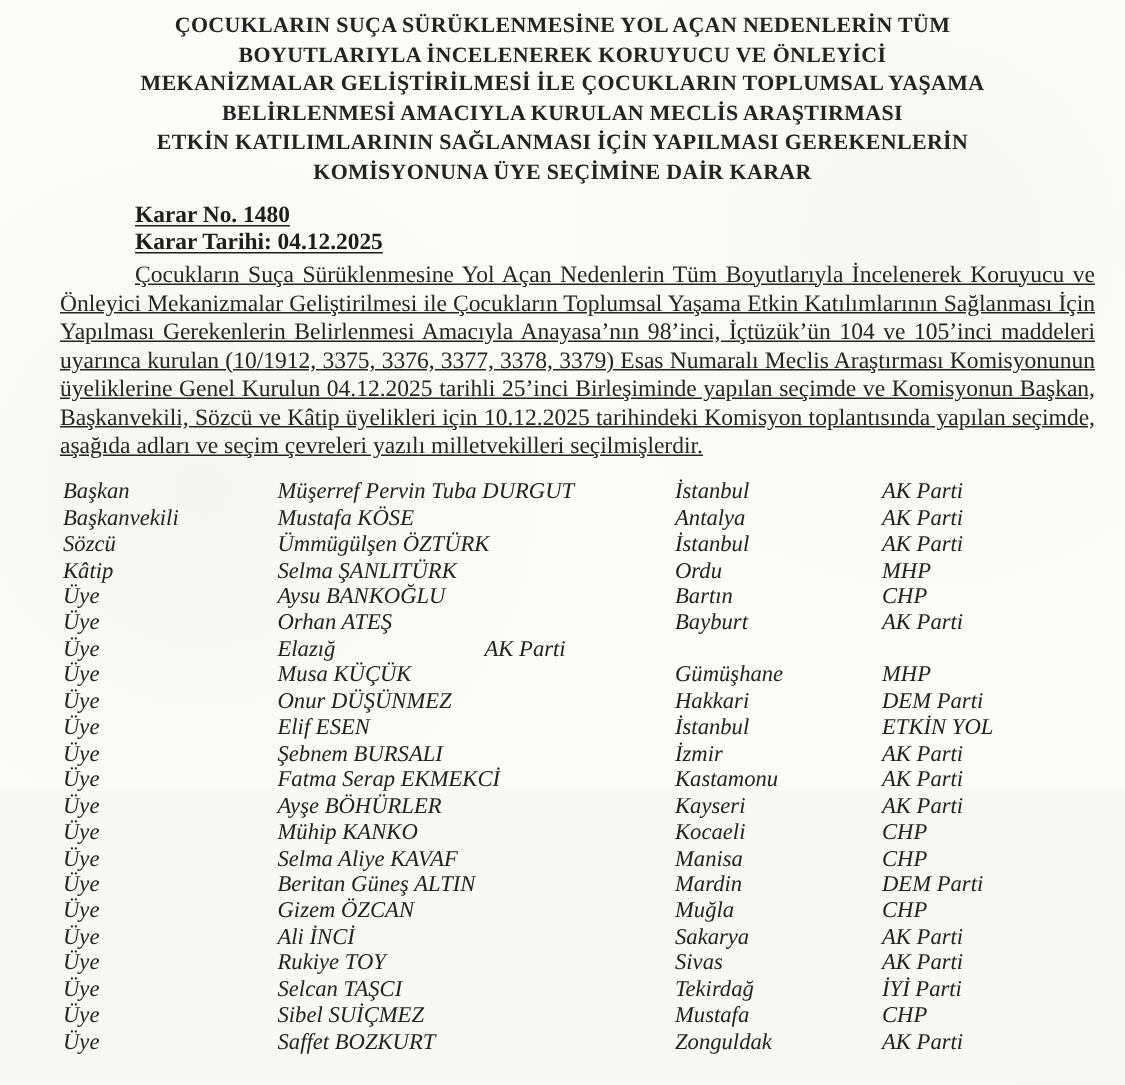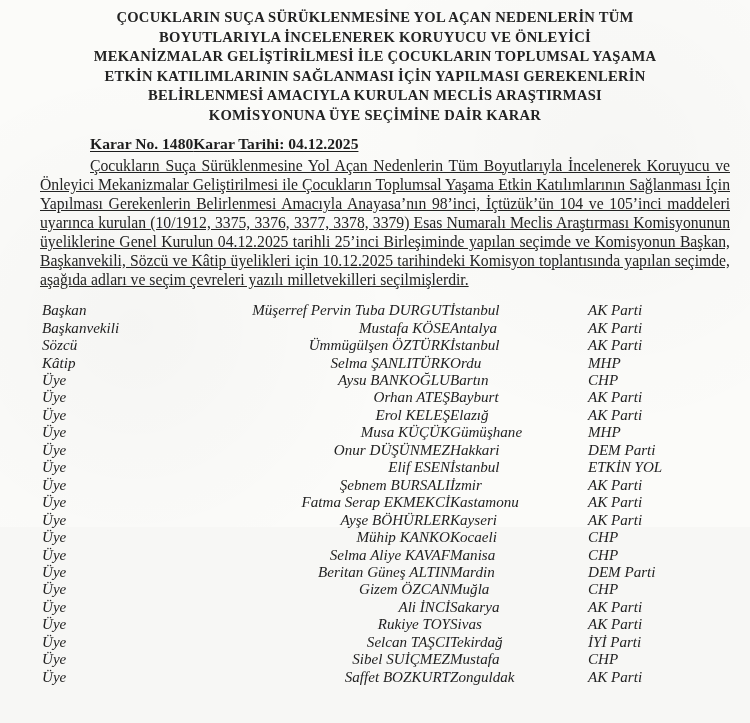--- a/index.html
+++ b/index.html
@@ -31,25 +31,26 @@
     font-size: 14.6px;
     line-height: 19.6px;
     letter-spacing: 0.25px;
     color: #232323;
   }
   .title-line {
     white-space: nowrap;
   }
   .decision-row {
     display: flex;
-    justify-content: flex-start;
+    justify-content: space-between;
     margin: 9px 20px 0 90px;
     font-weight: 700;
     font-size: 15.6px;
     color: #1d1d1d;
+    flex-direction: column;
   }
   .decision-row .underlined {
     text-decoration: underline;
     text-underline-offset: 2px;
   }
   .body-paragraph {
     margin: 3px 20px 0 40px;
     text-align: justify;
     text-indent: 50px;
     font-size: 15.7px;
@@ -62,35 +63,35 @@
     font-size: 15.1px;
     color: #222;
   }
   .member-row {
     display: flex;
     line-height: 17.45px;
     white-space: nowrap;
     font-style: italic;
   }
   .col-role     { width: 143px; flex: 0 0 143px; }
-  .col-name     { width: 265px; flex: 0 0 265px; text-align: right; }
+  .col-name     { width: 265px; flex: 0 0 265px; }
   .col-province { width: 138px; flex: 0 0 138px; }
   .col-party    { flex: 1; }
 </style>
 </head>
 <body>
 
 <div class="page">
 
   <div class="title-block">
     <div class="title-line">ÇOCUKLARIN SUÇA SÜRÜKLENMESİNE YOL AÇAN NEDENLERİN TÜM</div>
     <div class="title-line">BOYUTLARIYLA İNCELENEREK KORUYUCU VE ÖNLEYİCİ</div>
     <div class="title-line">MEKANİZMALAR GELİŞTİRİLMESİ İLE ÇOCUKLARIN TOPLUMSAL YAŞAMA</div>
+    <div class="title-line">BELİRLENMESİ AMACIYLA KURULAN MECLİS ARAŞTIRMASI</div>
     <div class="title-line">ETKİN KATILIMLARININ SAĞLANMASI İÇİN YAPILMASI GEREKENLERİN</div>
-    <div class="title-line">BELİRLENMESİ AMACIYLA KURULAN MECLİS ARAŞTIRMASI</div>
     <div class="title-line">KOMİSYONUNA ÜYE SEÇİMİNE DAİR KARAR</div>
   </div>
 
   <div class="decision-row">
     <span class="underlined">Karar No. 1480</span>
     <span class="underlined">Karar Tarihi: 04.12.2025</span>
   </div>
 
   <p class="body-paragraph">Çocukların Suça Sürüklenmesine Yol Açan Nedenlerin Tüm Boyutlarıyla İncelenerek Koruyucu ve Önleyici Mekanizmalar Geliştirilmesi ile Çocukların Toplumsal Yaşama Etkin Katılımlarının Sağlanması İçin Yapılması Gerekenlerin Belirlenmesi Amacıyla Anayasa’nın 98’inci, İçtüzük’ün 104 ve 105’inci maddeleri uyarınca kurulan (10/1912, 3375, 3376, 3377, 3378, 3379) Esas Numaralı Meclis Araştırması Komisyonunun üyeliklerine Genel Kurulun 04.12.2025 tarihli 25’inci Birleşiminde yapılan seçimde ve Komisyonun Başkan, Başkanvekili, Sözcü ve Kâtip üyelikleri için 10.12.2025 tarihindeki Komisyon toplantısında yapılan seçimde, aşağıda adları ve seçim çevreleri yazılı milletvekilleri seçilmişlerdir.</p>
 
@@ -126,21 +127,20 @@
       <span class="col-party">CHP</span>
     </div>
       <div class="member-row">
       <span class="col-role">Üye</span>
       <span class="col-name">Orhan ATEŞ</span>
       <span class="col-province">Bayburt</span>
       <span class="col-party">AK Parti</span>
     </div>
       <div class="member-row">
       <span class="col-role">Üye</span>
-      <span class="col-name">Erol KELEŞ</span>
       <span class="col-province">Elazığ</span>
       <span class="col-party">AK Parti</span>
     </div>
       <div class="member-row">
       <span class="col-role">Üye</span>
       <span class="col-name">Musa KÜÇÜK</span>
       <span class="col-province">Gümüşhane</span>
       <span class="col-party">MHP</span>
     </div>
       <div class="member-row">

